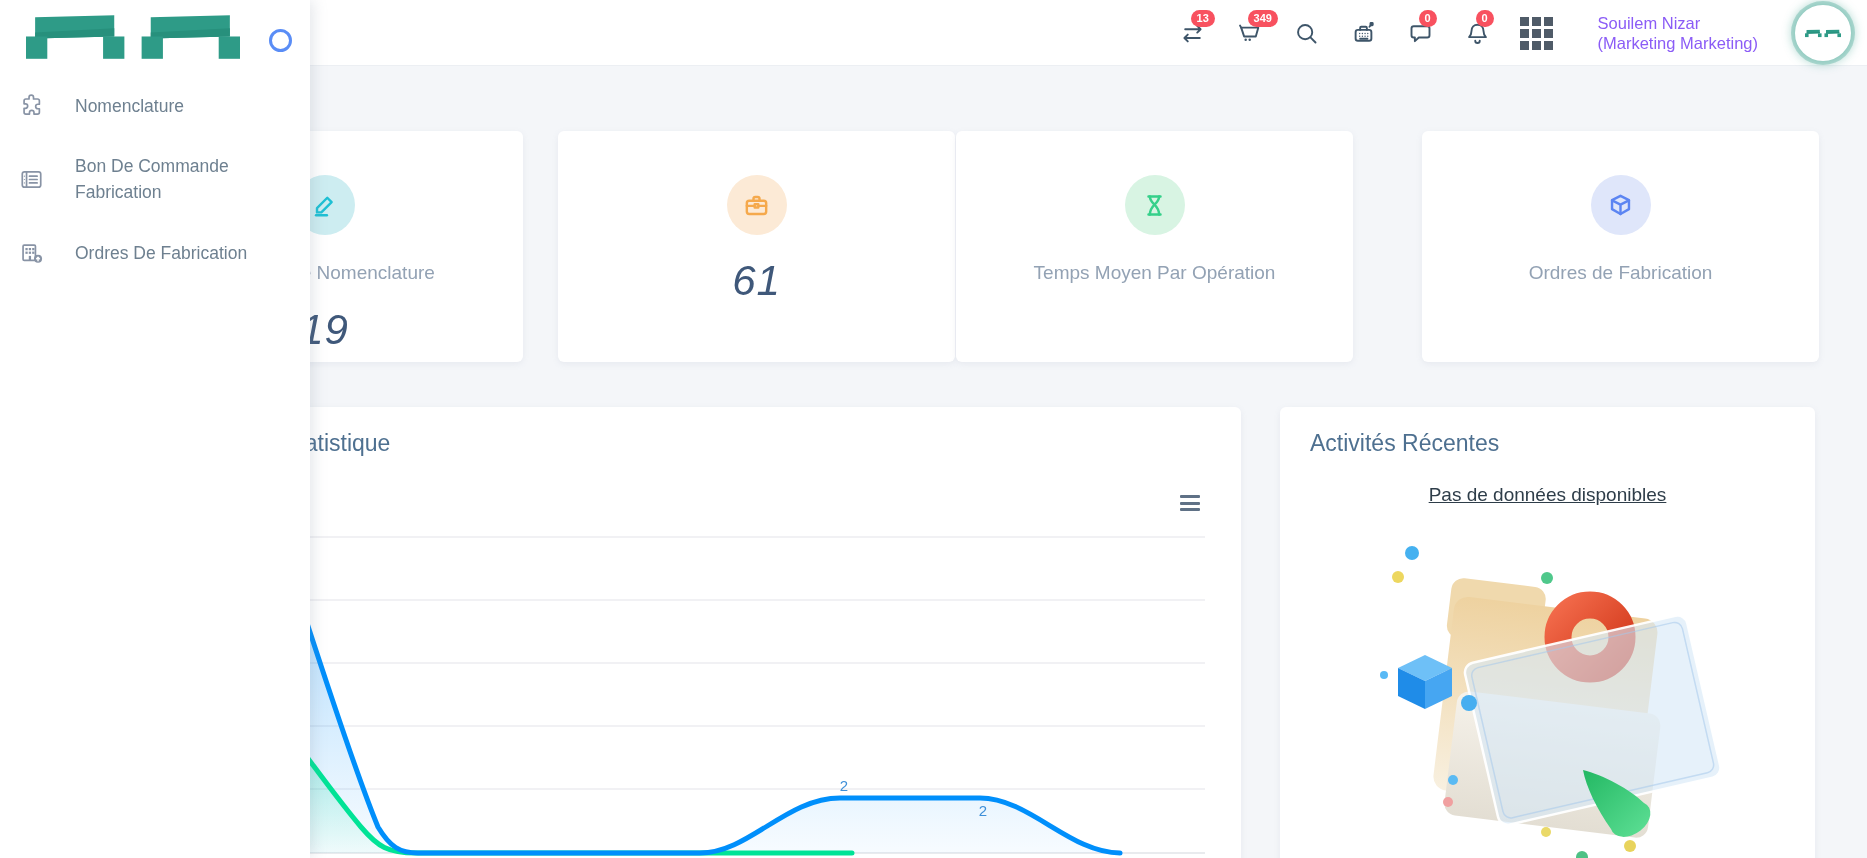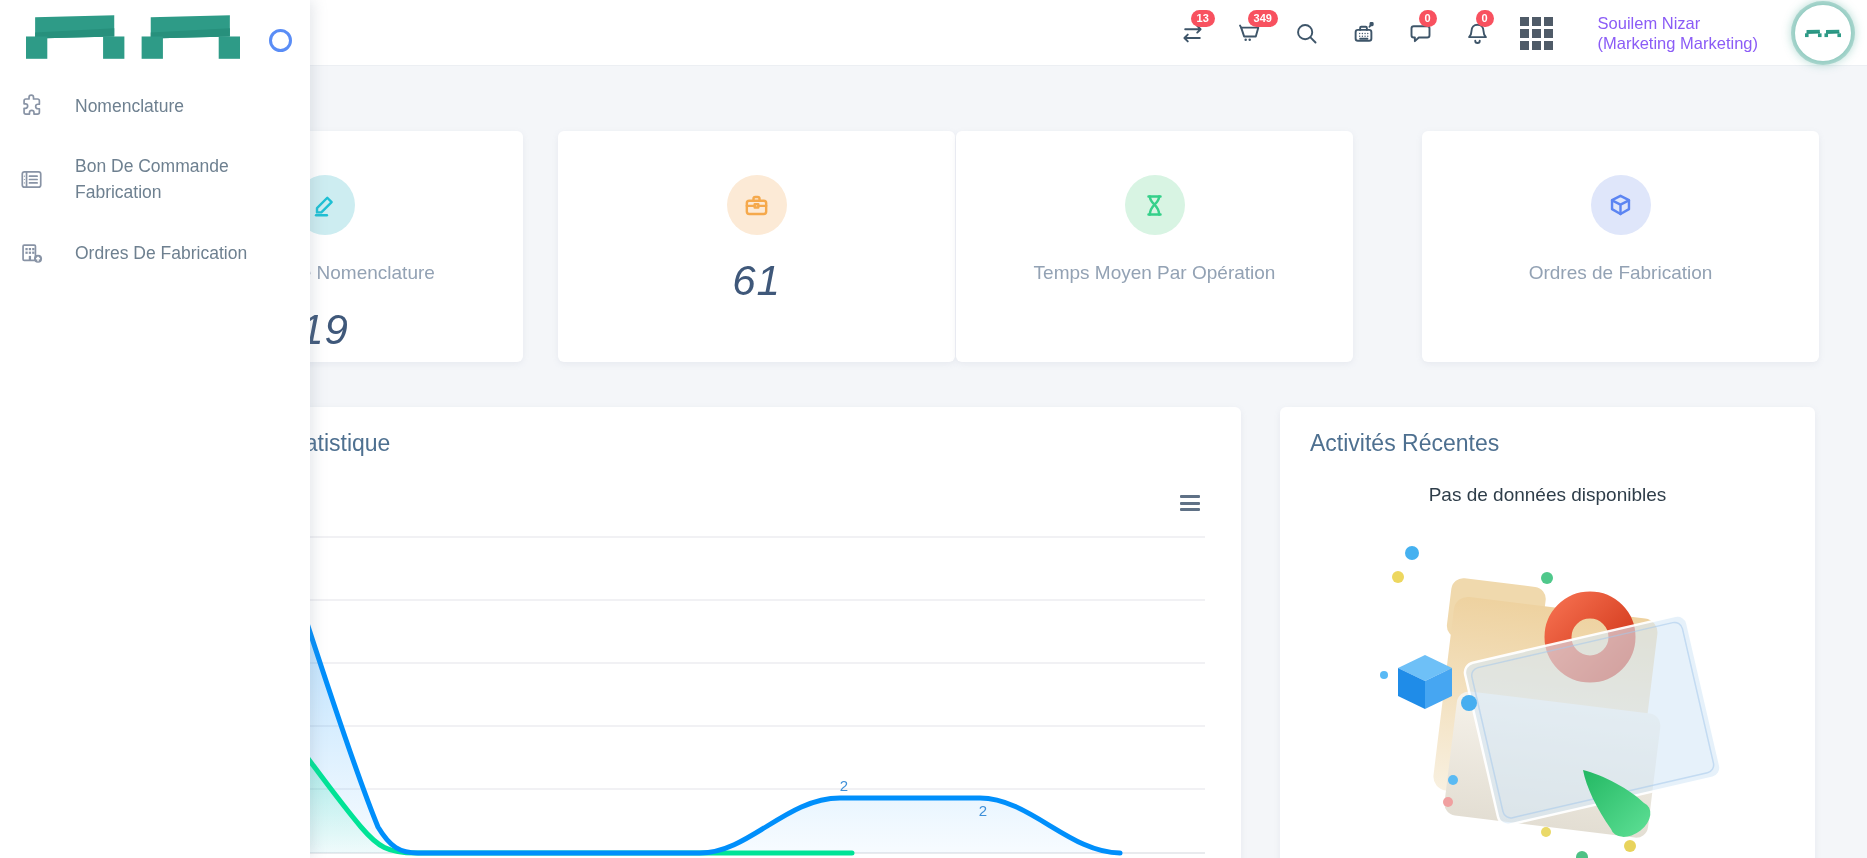--- a/index.html
+++ b/index.html
@@ -84,21 +84,21 @@
     box-shadow:0 2px 6px rgba(140,152,170,0.12);
   }
   .chart-panel { left:126px; width:1115px; height:470px; }
   .act-panel   { left:1280px; width:535px; height:470px; }
   .panel-title { font-size:23px; color:#4e7090; position:relative; z-index:2; }
   .chart-panel .panel-title { padding:23px 0 0 157px; }
   .act-panel   .panel-title { padding:23px 8px 0 30px; }
   .hamburger { position:absolute; right:41px; top:88px; width:20px; cursor:pointer; z-index:3; }
   .hamburger span { display:block; width:20px; height:3px; background:#5f7186; border-radius:1px; margin-bottom:3.5px; }
   .chart-svg { position:absolute; left:0; top:0; width:1115px; height:470px; }
-  .empty-msg { text-align:center; margin-top:27px; font-size:19px; color:#2e3d49; position:relative; z-index:2; }
+  .empty-msg { text-align:center; margin-top:27px; font-size:19px; color:#2e3d49; position:relative; z-index:2;text-decoration:underline; }
   .illus { position:absolute; left:88px; top:130px; width:424px; height:330px; }
 </style>
 </head>
 <body>
 
 <div class="header">
   <div class="header-right">
 
     <div class="hicon">
       <svg viewBox="0 0 24 24">

